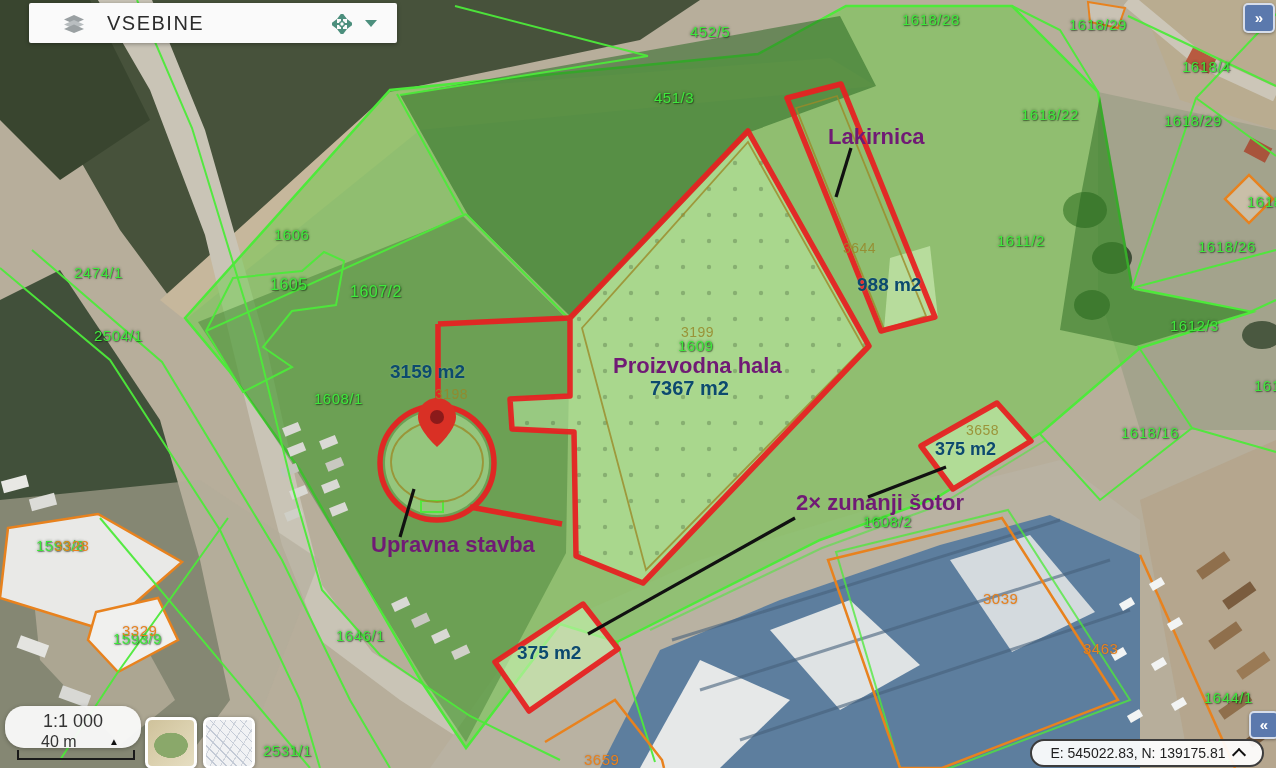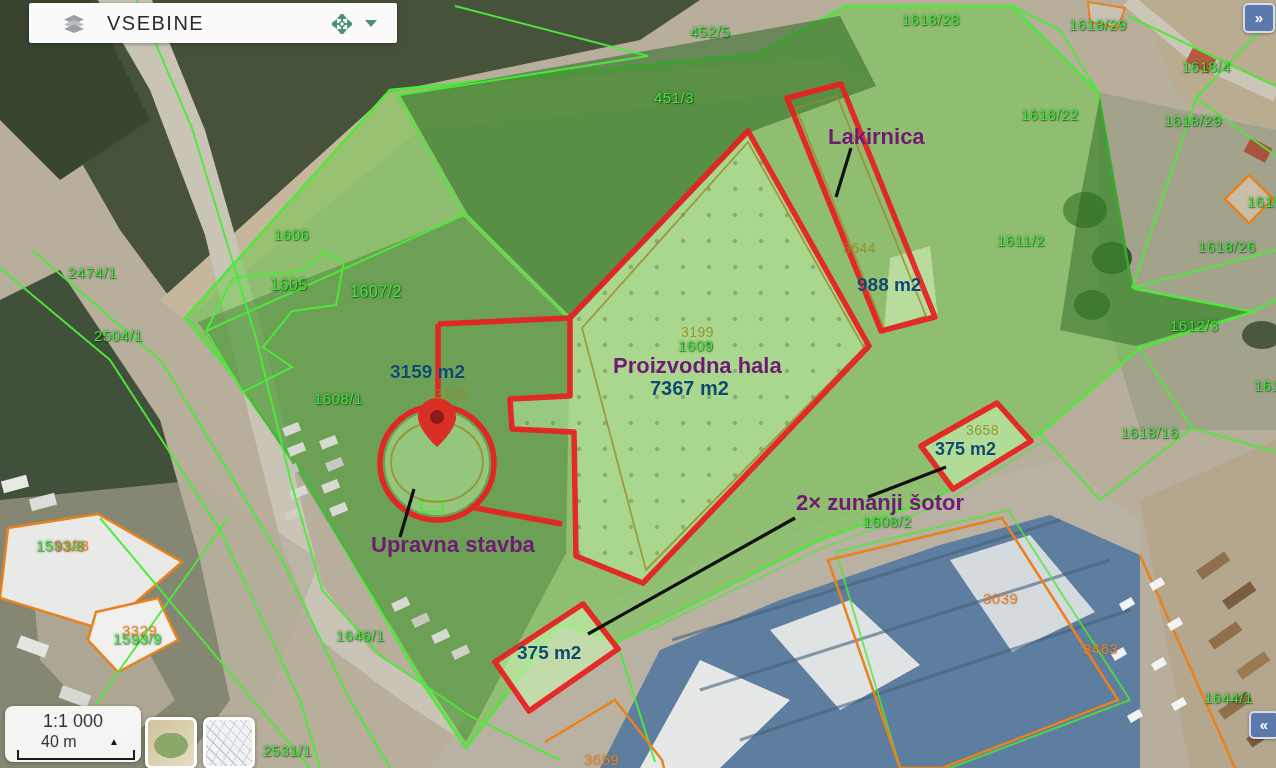--- a/index.html
+++ b/index.html
@@ -27,22 +27,22 @@
   .caret-icon{position:absolute;left:336px;top:17px;width:0;height:0;cursor:pointer;
     border-left:6px solid transparent;border-right:6px solid transparent;
     border-top:7px solid #4c8f7d;}
   
   .chev-btn{position:absolute;background:#5b79ad;border:2px solid rgba(255,255,255,.75);
     border-radius:5px;color:#fff;font-weight:bold;font-size:15px;line-height:26px;
     text-align:center;cursor:pointer;box-shadow:0 1px 3px rgba(0,0,0,.35);}
   #collapse-btn{left:1243px;top:3px;width:28px;height:26px;}
   #expand-btn{left:1249px;top:711px;width:26px;height:24px;line-height:24px;}
   
-  .scale-panel{position:absolute;left:5px;top:706px;width:136px;height:56px;
-    background:rgba(250,250,250,.95);border-radius:8px;box-shadow:0 1px 4px rgba(0,0,0,.3);}
+  .scale-panel{position:absolute;left:5px;top:706px;width:136px;height:42px;
+    background:rgba(250,250,250,.95);border-radius:19px;box-shadow:0 1px 4px rgba(0,0,0,.3);}
   .scale-ratio{position:absolute;left:0;right:0;top:5px;text-align:center;
     font-size:18px;color:#333;}
   .scale-dist{position:absolute;left:36px;top:27px;font-size:16px;color:#333;}
   .scale-up{position:absolute;left:104px;top:30px;font-size:10px;color:#111;cursor:pointer;}
   .scale-bar{position:absolute;left:12px;top:44px;width:114px;height:8px;
     border-left:2px solid #1a1a1a;border-right:2px solid #1a1a1a;border-bottom:2px solid #1a1a1a;}
   
   .thumb{position:absolute;top:717px;width:46px;height:46px;background:#fff;
     border-radius:7px;box-shadow:0 1px 4px rgba(0,0,0,.35);padding:3px;cursor:pointer;}
   .thumb-inner{width:100%;height:100%;border-radius:4px;}
@@ -240,21 +240,21 @@
       <span class="map-label lbl-green" style="left: 1069px; top: 17px;">1618/29</span>
       <span class="map-label lbl-green" style="left: 1182px; top: 59px;">1618/4</span>
       <span class="map-label lbl-green" style="left: 1164px; top: 113px;">1618/29</span>
       <span class="map-label lbl-green" style="left: 1021px; top: 107px;">1618/22</span>
       <span class="map-label lbl-green" style="left: 997px; top: 233px;">1611/2</span>
       <span class="map-label lbl-green" style="left: 1247px; top: 194px;">1618</span>
       <span class="map-label lbl-green" style="left: 1198px; top: 239px;">1618/26</span>
       <span class="map-label lbl-green" style="left: 1170px; top: 318px;">1612/3</span>
       <span class="map-label lbl-green" style="left: 1210px; top: 378px; margin-left: 44px;">1618/25</span>
       <span class="map-label lbl-green" style="left: 1121px; top: 425px;">1618/16</span>
-      <span class="map-label lbl-green" style="left: 68px; top: 265px;">2474/1</span>
+      <span class="map-label lbl-green" style="left: 74px; top: 265px;">2474/1</span>
       <span class="map-label lbl-green" style="left: 94px; top: 328px;">2504/1</span>
       <span class="map-label lbl-green" style="left: 274px; top: 227px;">1606</span>
       <span class="map-label lbl-green" style="left: 270px; top: 277px; font-size: 16px;">1605</span>
       <span class="map-label lbl-green" style="left: 350px; top: 284px; font-size: 16px;">1607/2</span>
       <span class="map-label lbl-green" style="left: 314px; top: 391px;">1608/1</span>
       <span class="map-label lbl-green" style="left: 678px; top: 338px;">1609</span>
       <span class="map-label lbl-green" style="left: 863px; top: 514px;">1608/2</span>
       <span class="map-label lbl-green" style="left: 336px; top: 628px;">1646/1</span>
       <span class="map-label lbl-green" style="left: 263px; top: 743px;">2531/1</span>
       <span class="map-label lbl-green" style="left: 1204px; top: 690px;">1644/1</span>
@@ -320,14 +320,18 @@
   </div>
 
   <div id="thumb-topo" class="thumb">
     <div class="thumb-inner"></div>
   </div>
   <div id="thumb-roads" class="thumb">
     <div class="thumb-inner"></div>
   </div>
 
 
+  <div class="coords-pill">
+    <span class="coords-text">E: 545022.83, N: 139175.81</span>
+    <span class="coords-chevron"></span>
+  </div>
 
 </div>
 
 </body></html>

